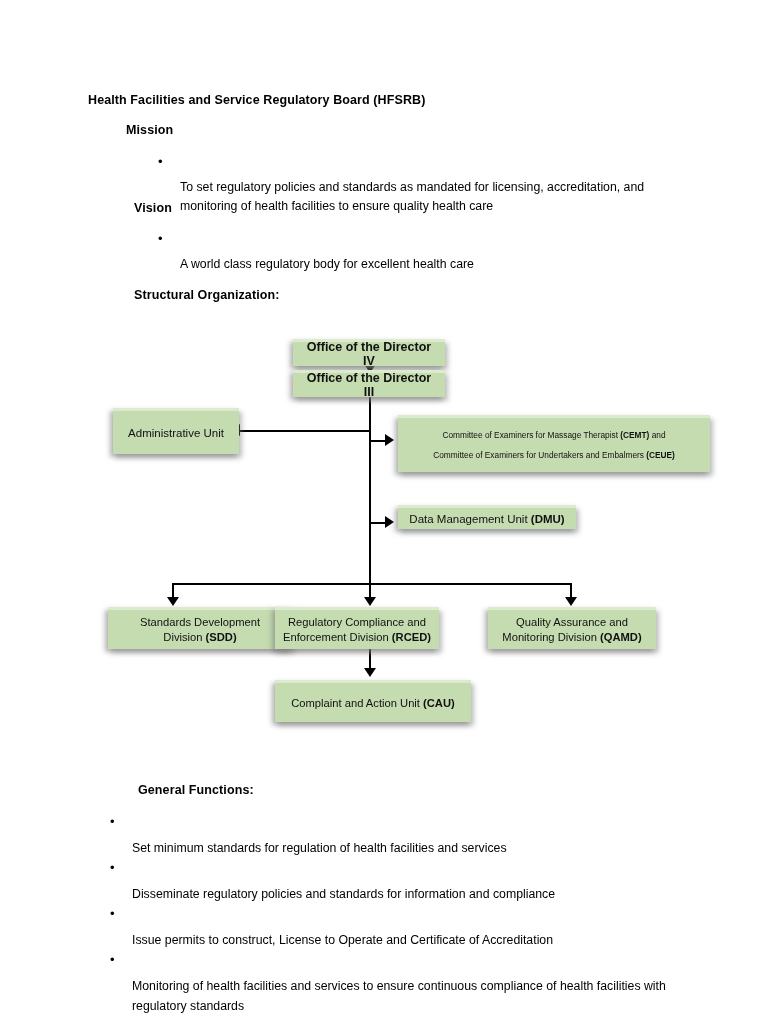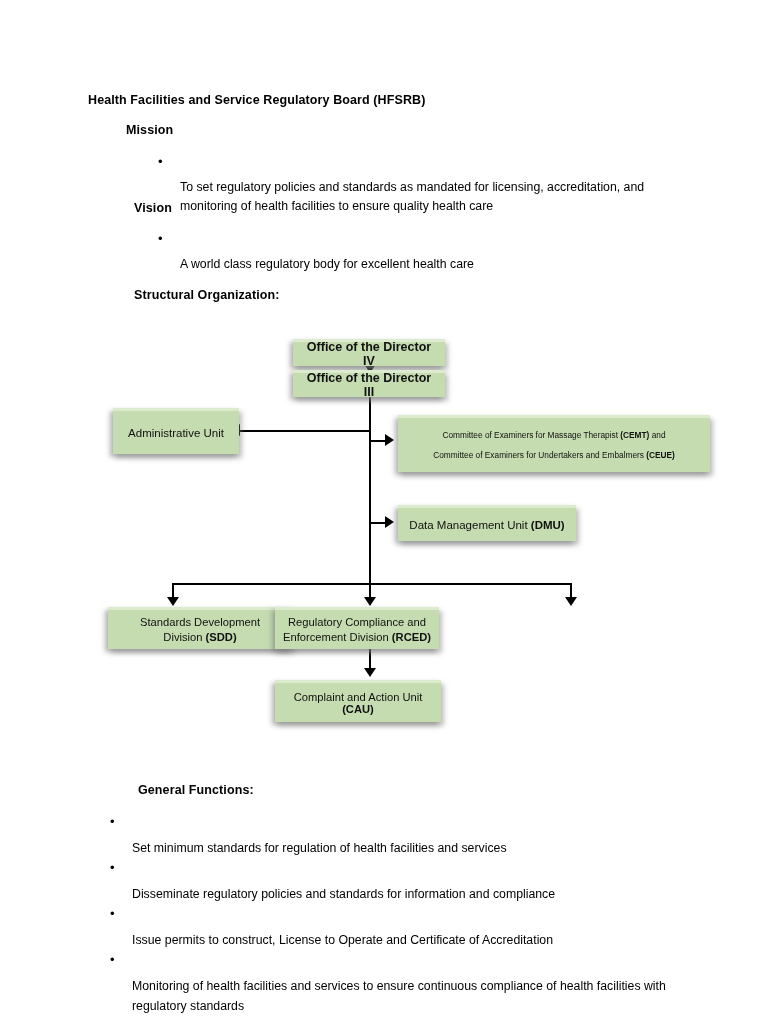--- a/index.html
+++ b/index.html
@@ -189,21 +189,21 @@
   <div class="node node-committee" style="left:398px; top:415px; width:312px; height:57px;">
     <span class="node-inner">
       <span><span>Committee of Examiners for Massage Therapist </span><b>(CEMT)</b><span> and</span></span><br>
       <span><span>Committee of Examiners for Undertakers and Embalmers </span><b>(CEUE)</b></span>
     </span>
   </div>
 
   <div class="ln hline" style="left:369px; top:522px; width:18px;"></div>
   <div class="arrow arrow-right" style="left:385px; top:516px;"></div>
 
-  <div class="node node-dmu" style="left:398px; top:505px; width:178px; height:36px;">
+  <div class="node node-dmu" style="left:398px; top:505px; width:178px; height:24px;">
     <span class="node-inner"><span>Data Management Unit </span><b>(DMU)</b></span>
   </div>
 
   <div class="ln hline" style="left:172px; top:583px; width:400px;"></div>
 
   <div class="ln vline" style="left:172px; top:583px; height:16px;"></div>
   <div class="arrow arrow-down" style="left:167px; top:597px;"></div>
 
   <div class="ln vline" style="left:369px; top:583px; height:16px;"></div>
   <div class="arrow arrow-down" style="left:364px; top:597px;"></div>
@@ -218,25 +218,31 @@
     </span>
   </div>
 
   <div class="node node-div" style="left:275px; top:607px; width:164px; height:42px;">
     <span class="node-inner">
       <span>Regulatory Compliance and</span><br>
       <span>Enforcement Division </span><b>(RCED)</b>
     </span>
   </div>
 
+  <div class="node node-div" style="left:488px; top:607px; width:168px; height:42px;">
+    <span class="node-inner">
+      <span>Quality Assurance and</span><br>
+      <span>Monitoring Division </span><b>(QAMD)</b>
+    </span>
+  </div>
 
   <div class="ln vline" style="left:369px; top:649px; height:21px;"></div>
   <div class="arrow arrow-down" style="left:364px; top:668px;"></div>
 
-  <div class="node node-cau" style="left:275px; top:680px; width:166px; height:42px;">
+  <div class="node node-cau" style="left:275px; top:680px; width:196px; height:42px;">
     <span class="node-inner"><span>Complaint and Action Unit </span><b>(CAU)</b></span>
   </div>
 
 </div>
 
 <div class="section-head h-general">General Functions:</div>
 
 <div class="gf-list">
   <div class="gf-item">
     <span class="bullet-dot">•</span>

